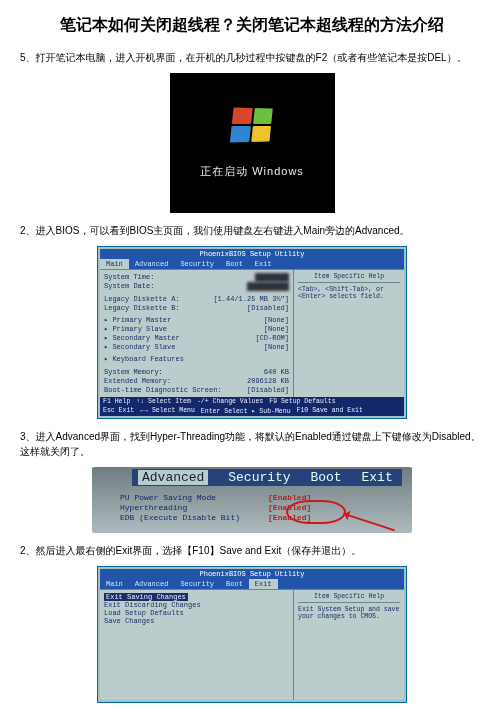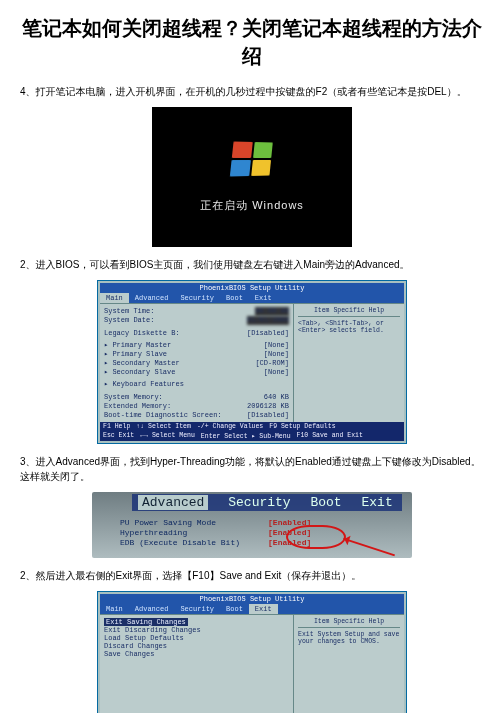--- a/index.html
+++ b/index.html
@@ -6,34 +6,34 @@
     margin: 0;
     padding: 14px 20px;
     font-family: "Microsoft YaHei", "SimSun", Arial, sans-serif;
     background: #ffffff;
     color: #000000;
     width: 504px;
     box-sizing: border-box;
     font-size: 10px;
   }
   h1 {
-    font-size: 20px;
+    font-size: 16px;
     font-weight: bold;
     text-align: center;
     margin: 0 0 14px 0;
     line-height: 1.4;
   }
   .step { margin: 6px 0; line-height: 1.5; }
 
   
   .shot { margin: 8px auto 10px auto; display: block; }
 
   
   .boot {
-    width: 200px; height: 140px; background: #000; position: relative;
+    width: 165px; height: 140px; background: #000; position: relative;
     display: flex; flex-direction: column; align-items: center; justify-content: center;
   }
   .winlogo {
     width: 40px; height: 34px; position: relative; display: grid;
     grid-template-columns: 1fr 1fr; grid-template-rows: 1fr 1fr; gap: 2px;
     transform: perspective(120px) rotateY(10deg) skewX(-6deg);
   }
   .winlogo span { display: block; border-radius: 1px; }
   .wl1 { background: #d9452a; }
   .wl2 { background: #6dbf3e; }
@@ -90,21 +90,21 @@
   .arrow::before {
     content:""; position:absolute; left:-4px; top:-4px; border:5px solid transparent;
     border-right-color:#d31616;
   }
 </style>
 </head>
 <body>
 
 <h1>笔记本如何关闭超线程？关闭笔记本超线程的方法介绍</h1>
 
-<div class="step">4、打开笔记本电脑，进入开机界面，在开机的几秒过程中按键盘的F2（或者有些笔记本是按DEL）。</div>
+<div class="step">5、打开笔记本电脑，进入开机界面，在开机的几秒过程中按键盘的F2（或者有些笔记本是按DEL）。</div>
 
 <div class="shot boot">
   <div class="winlogo">
     <span class="wl1"></span>
       <span class="wl2"></span>
       <span class="wl3"></span>
       <span class="wl4"></span>
   </div>
   <div class="boot-text">正在启动 Windows</div>
 </div>
@@ -124,20 +124,24 @@
     <div class="bios-left">
       <div class="row">
           <span class="k">System Time:</span>
           <span class="v blur">00:00:00</span>
         </div>
       <div class="row">
           <span class="k">System Date:</span>
           <span class="v blur">01/01/2000</span>
         </div>
       <div class="sec"></div>
+      <div class="row">
+          <span class="k">Legacy Diskette A:</span>
+          <span class="v">[1.44/1.25 MB  3½"]</span>
+        </div>
       <div class="row">
           <span class="k">Legacy Diskette B:</span>
           <span class="v">[Disabled]</span>
         </div>
       <div class="sec"></div>
       <div class="row">
           <span class="k mkr">Primary Master</span>
           <span class="v">[None]</span>
         </div>
       <div class="row">
@@ -225,21 +229,20 @@
     <span>Advanced</span>
     <span>Security</span>
     <span>Boot</span>
     <span class="sel">Exit</span>
   </div>
   <div class="bios-body" style="min-height:110px;">
     <div class="bios-left">
       <div style="background:#1b2f66;color:#e8eeff;padding:0 2px;display:inline-block;">Exit Saving Changes</div>
       <div>Exit Discarding Changes</div>
       <div>Load Setup Defaults</div>
-      <div>Discard Changes</div>
       <div>Save Changes</div>
     </div>
     <div class="bios-right">
       <div class="bios-right-title">Item Specific Help</div>
       <div>Exit System Setup and save your changes to CMOS.</div>
     </div>
   </div>
 
 </div>
 

